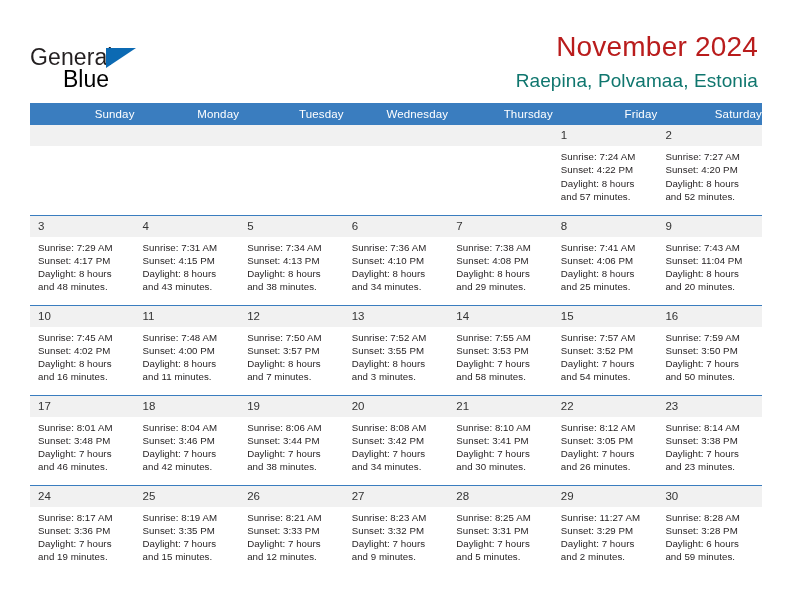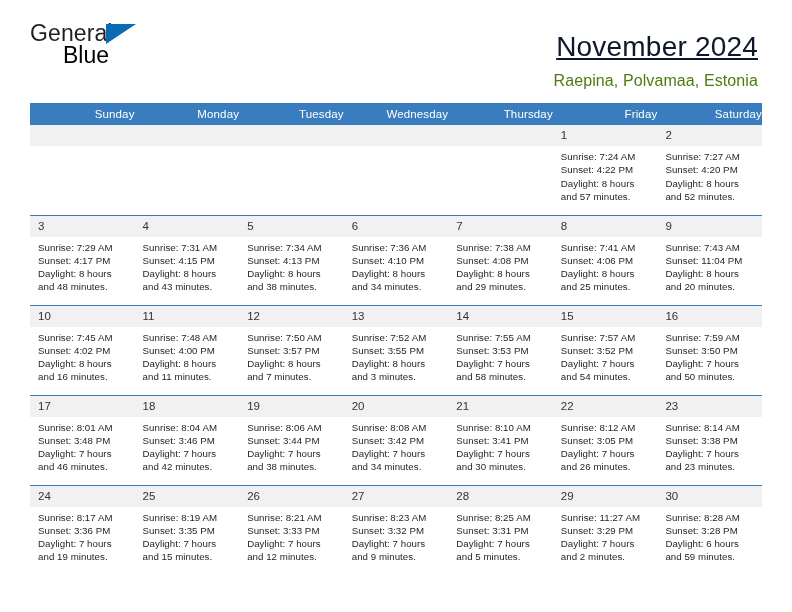--- a/index.html
+++ b/index.html
@@ -20,21 +20,21 @@
   
   .header {
     position: absolute;
     left: 0; top: 0;
     width: 792px;
     height: 103px;
   }
   .logo {
     position: absolute;
     left: 30px;
-    top: 20px;
+    top: 44px;
     width: 190px;
     height: 50px;
   }
   .logo-general {
     position: absolute;
     left: 0; top: 0;
     font-size: 23px;
     letter-spacing: 0.1px;
     color: #231f20;
     font-family: "Liberation Sans", sans-serif;
@@ -56,28 +56,27 @@
   }
   .title-block {
     position: absolute;
     right: 34px;
     top: 30px;
     text-align: right;
   }
   .cal-title {
     font-size: 28px;
     font-weight: normal;
-    color: #0f172a;
+    color: #b91c1c;
     line-height: 34px;
     letter-spacing: 0.2px;
-    text-decoration: underline;
   }
   .cal-sub {
-    font-size: 16px;
-    color: #4d7c0f;
+    font-size: 19px;
+    color: #0f766e;
     line-height: 20px;
     margin-top: 7px;
     letter-spacing: 0.1px;
   }
 
   
   .cal {
     position: absolute;
     left: 30px;
     top: 103px;

